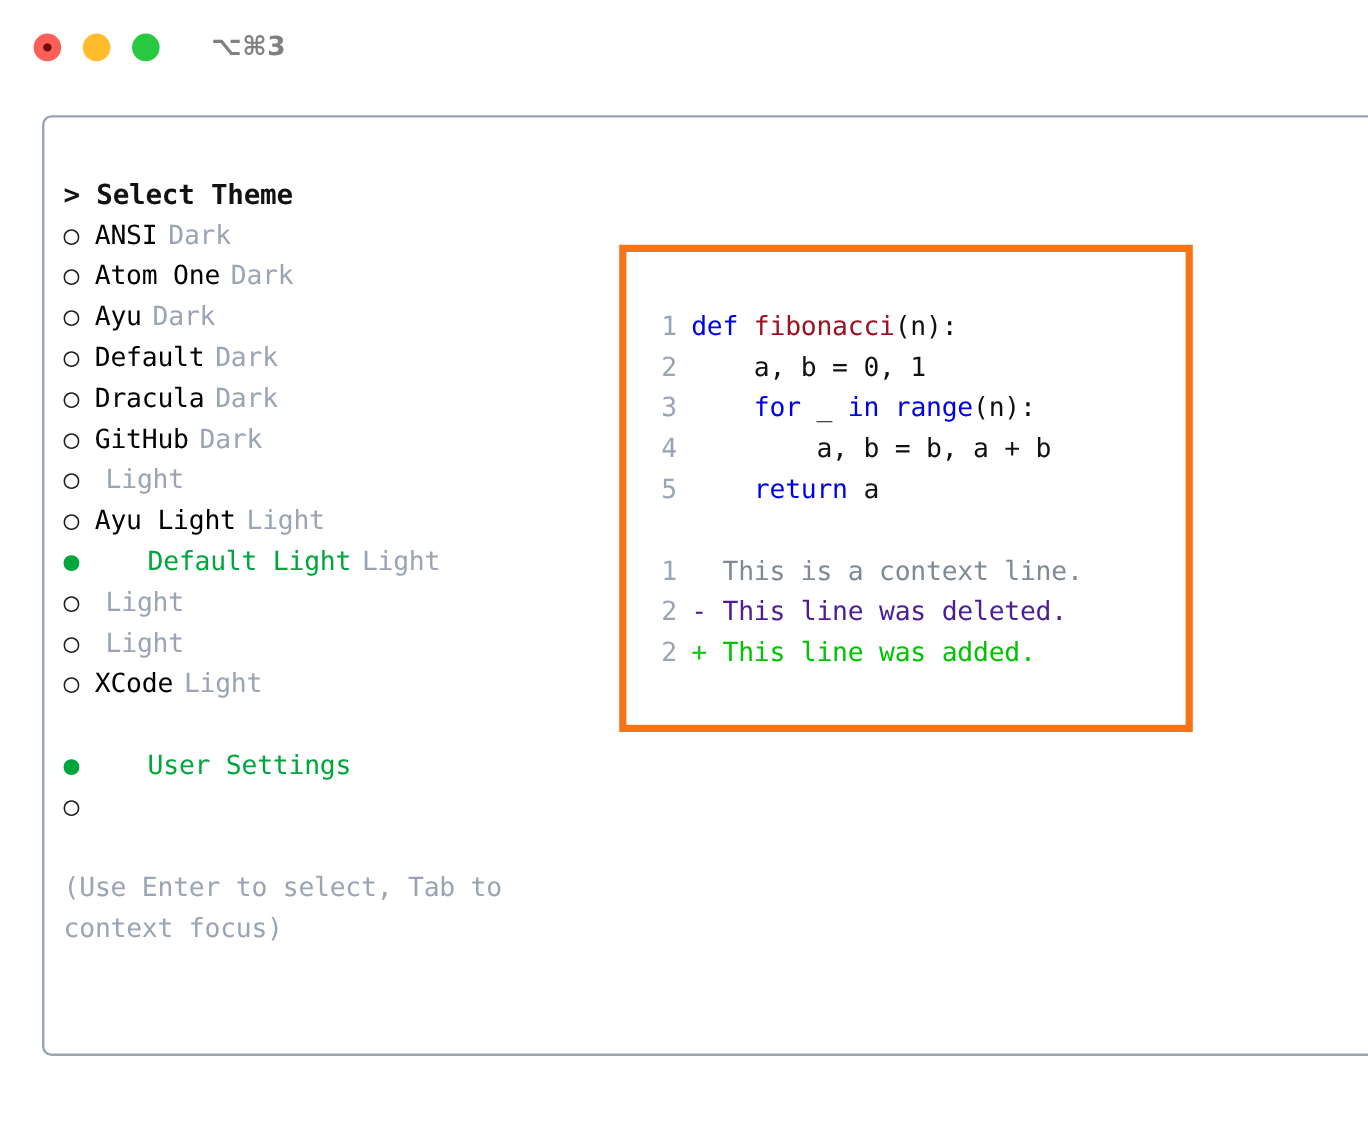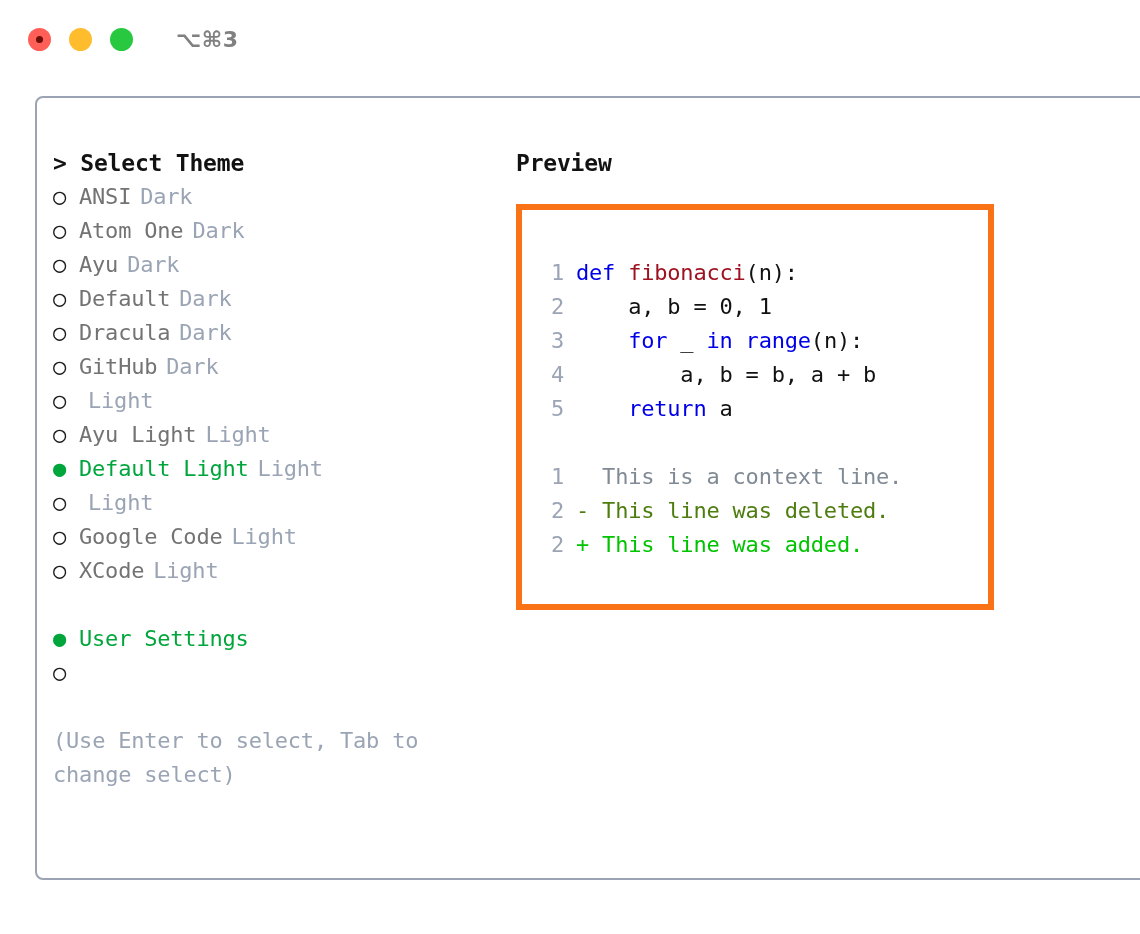--- a/index.html
+++ b/index.html
@@ -106,22 +106,22 @@
     letter-spacing: -0.2px;
   }
   .marker {
     display: inline-block;
     width: 26px;
     flex: 0 0 26px;
     font-size: 22px;
     color: #1c1c1c;
   }
   .opt.selected .marker { color: #00a63c; }
-  .opt.selected .opt-label { color: #00a63c; }
-  .opt-label { color: #737373; }
+  .opt.selected .opt-label { color: #00a63c; margin-left: 44px; }
+  .opt-label { color: #000000; }
   .opt-variant { color: #9aa4b4; margin-left: 9px; }
 
   .group-gap { height: 34px; }
 
   .hint {
     margin-top: 34px;
     font-size: 22px;
     line-height: 34px;
     color: #9aa4b4;
     width: 400px;
@@ -151,21 +151,21 @@
     width: 22px;
     text-align: right;
     color: #9aa4b4;
     margin-right: 12px;
   }
   .tok-kw   { color: #0000e8; }
   .tok-fn   { color: #9e1220; }
   .tok-txt  { color: #111111; }
   .blank-line { display: block; height: 34px; }
   .diff-ctx { color: #808a94; text-align: right; }
-  .diff-del { color: #4d7c0f; }
+  .diff-del { color: #4c1d95; }
   .diff-add { color: #00c400; }
 </style>
 </head>
 <body>
 
 <div id="app">
 
   <div class="titlebar">
     <div class="lights">
       <span class="light red"></span>
@@ -183,36 +183,33 @@
           <li class="opt"><span class="marker">○</span><span class="opt-label">ANSI</span><span class="opt-variant">Dark</span></li>
           <li class="opt"><span class="marker">○</span><span class="opt-label">Atom One</span><span class="opt-variant">Dark</span></li>
           <li class="opt"><span class="marker">○</span><span class="opt-label">Ayu</span><span class="opt-variant">Dark</span></li>
           <li class="opt"><span class="marker">○</span><span class="opt-label">Default</span><span class="opt-variant">Dark</span></li>
           <li class="opt"><span class="marker">○</span><span class="opt-label">Dracula</span><span class="opt-variant">Dark</span></li>
           <li class="opt"><span class="marker">○</span><span class="opt-label">GitHub</span><span class="opt-variant">Dark</span></li>
           <li class="opt"><span class="marker">○</span><span class="opt-variant">Light</span></li>
           <li class="opt"><span class="marker">○</span><span class="opt-label">Ayu Light</span><span class="opt-variant">Light</span></li>
           <li class="opt selected"><span class="marker">●</span><span class="opt-label">Default Light</span><span class="opt-variant">Light</span></li>
           <li class="opt"><span class="marker">○</span><span class="opt-variant">Light</span></li>
-          <li class="opt"><span class="marker">○</span><span class="opt-label">Google Code</span><span class="opt-variant">Light</span></li>
+          <li class="opt"><span class="marker">○</span><span class="opt-variant">Light</span></li>
           <li class="opt"><span class="marker">○</span><span class="opt-label">XCode</span><span class="opt-variant">Light</span></li>
         </ul>
 
       <div class="group-gap"></div>
 
       <ul class="opt-list" id="apply-list">
           <li class="opt selected"><span class="marker">●</span><span class="opt-label">User Settings</span></li>
           <li class="opt"><span class="marker">○</span></li>
         </ul>
 
-      <div class="hint">(Use Enter to select, Tab to change select)</div>
+      <div class="hint">(Use Enter to select, Tab to context focus)</div>
     </div>
 
-    <div class="right-col">
-      <div class="section-head">Preview</div>
-    </div>
 
     <div class="preview-box">
       <div class="code" id="code-block"><span class="code-line"><span class="lnum">1</span><span class="tok-kw">def </span><span class="tok-fn">fibonacci</span><span class="tok-txt">(n):</span></span><span class="code-line"><span class="lnum">2</span><span class="tok-txt">    a, b = 0, 1</span></span><span class="code-line"><span class="lnum">3</span><span class="tok-txt">    </span><span class="tok-kw">for</span><span class="tok-txt"> _ </span><span class="tok-kw">in</span><span class="tok-txt"> </span><span class="tok-kw">range</span><span class="tok-txt">(n):</span></span><span class="code-line"><span class="lnum">4</span><span class="tok-txt">        a, b = b, a + b</span></span><span class="code-line"><span class="lnum">5</span><span class="tok-txt">    </span><span class="tok-kw">return</span><span class="tok-txt"> a</span></span><span class="blank-line"></span><span class="code-line"><span class="lnum">1</span><span class="diff-ctx">  This is a context line.</span></span><span class="code-line"><span class="lnum">2</span><span class="diff-del">- This line was deleted.</span></span><span class="code-line"><span class="lnum">2</span><span class="diff-add">+ This line was added.</span></span></div>
     </div>
 
   </div>
 </div>
 
 </body></html>

